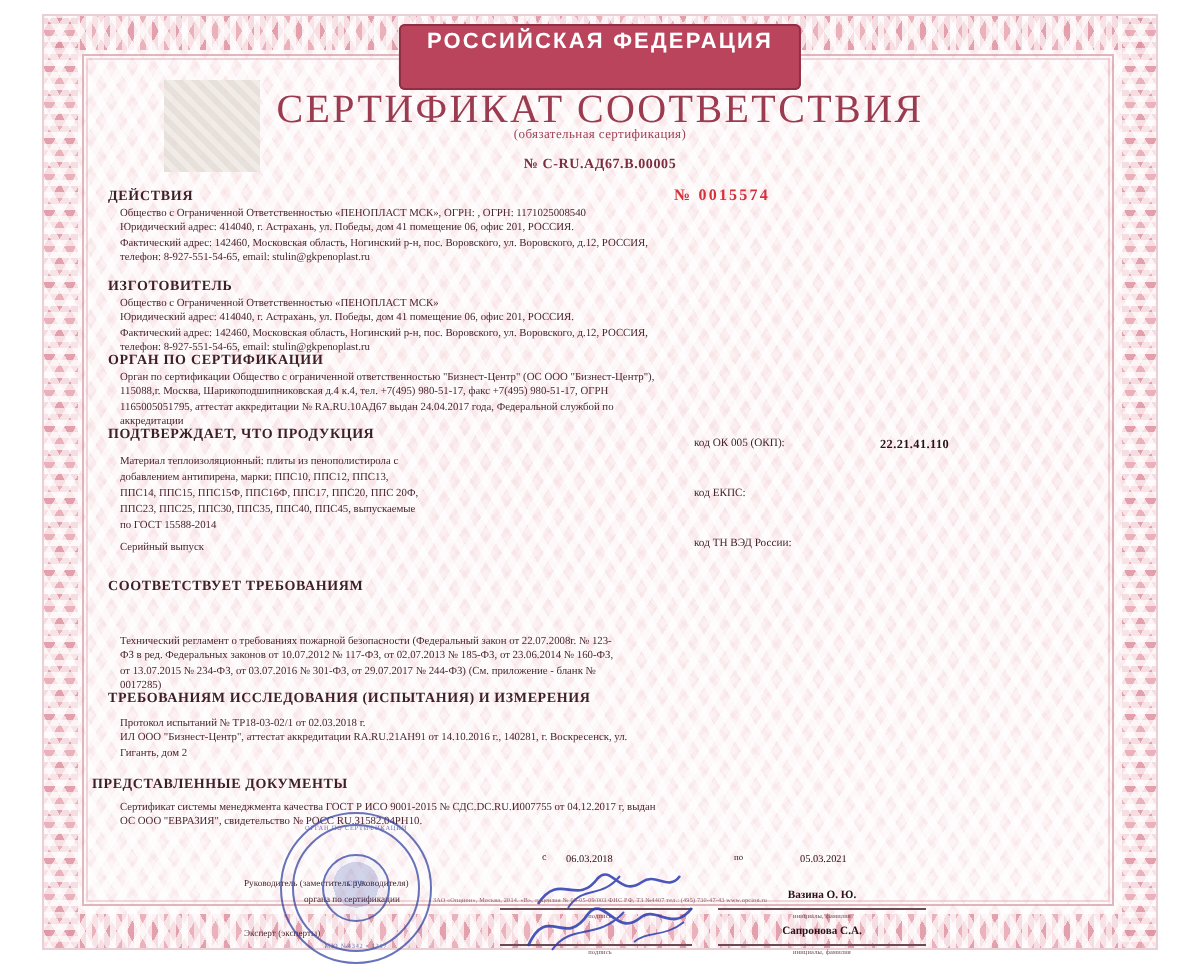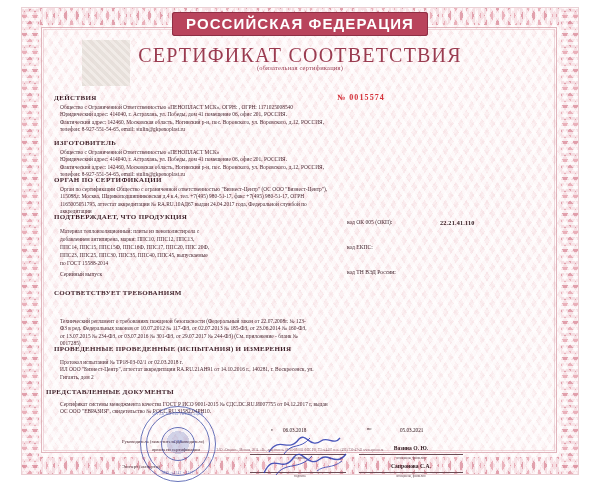--- a/index.html
+++ b/index.html
@@ -28,21 +28,21 @@
   .bandx{position:absolute;inset:0;pointer-events:none;
      background:
       repeating-linear-gradient(60deg,rgba(255,255,255,.65) 0 4px,rgba(255,255,255,0) 4px 9px),
       repeating-linear-gradient(-60deg,rgba(255,255,255,.65) 0 4px,rgba(255,255,255,0) 4px 9px);}
   .inner-rule{position:absolute;left:19px;top:19px;width:514px;height:424px;border:1px solid rgba(200,126,139,.55);}
   .inner-rule2{position:absolute;left:21px;top:21px;width:510px;height:420px;border:1px solid rgba(214,150,160,.35);}
 
   
   .ribbon{position:absolute;left:50%;top:4px;transform:translateX(-50%);
      background:#b9445c;color:#fff;font-family:"Liberation Sans",sans-serif;
-     font-weight:bold;font-size:15px;letter-spacing:1.1px;padding:3px 14px 4px;
+     font-weight:bold;font-size:11px;letter-spacing:1.1px;padding:3px 14px 18px;
      border-radius:3px;white-space:nowrap;box-shadow:0 0 0 1px #8e2f44 inset;}
 
   .title{position:absolute;left:0;right:0;top:36px;text-align:center;color:#9a3b50;
      font-size:20px;letter-spacing:1.2px;font-family:"Liberation Serif",serif;}
   .subtitle{position:absolute;left:0;right:0;top:56px;text-align:center;color:#9d4458;font-size:6.5px;letter-spacing:.2px;}
   .certno{position:absolute;left:0;right:0;top:70px;text-align:center;color:#7c2d3f;font-size:7px;font-weight:bold;letter-spacing:.3px;}
 
   .holo{position:absolute;left:60px;top:32px;width:48px;height:46px;
      background:repeating-linear-gradient(45deg,#e3dcd6 0 3px,#efe9e4 3px 6px);opacity:.85;}
 
@@ -87,20 +87,21 @@
     <div class="band rgt"></div>
     <div class="bandx"></div>
     <div class="inner-rule"></div>
     <div class="inner-rule2"></div>
 
     <div class="ribbon">РОССИЙСКАЯ ФЕДЕРАЦИЯ</div>
     <div class="holo"></div>
 
     <div class="title">СЕРТИФИКАТ СООТВЕТСТВИЯ</div>
     <div class="subtitle">(обязательная сертификация)</div>
+    <div class="certno">№ С-RU.АД67.В.00005</div>
 
     <div class="c hdr" style="left:32px;top:86px;">ДЕЙСТВИЯ</div>
     <div class="c red" style="left:315px;top:85px;"><span>№</span>&nbsp;<span>0015574</span></div>
     <div class="c ln" style="left:38px;top:96px;width:470px;">
       <div>Общество с Ограниченной Ответственностью «ПЕНОПЛАСТ МСК», ОГРН: , ОГРН: 1171025008540</div>
       <div>Юридический адрес:  414040, г. Астрахань, ул. Победы, дом 41 помещение 06, офис 201, РОССИЯ.</div>
       <div>Фактический адрес: 142460, Московская область, Ногинский р-н, пос. Воровского, ул. Воровского, д.12, РОССИЯ,</div>
       <div>телефон: 8-927-551-54-65,  email: stulin@gkpenoplast.ru</div>
     </div>
 
@@ -139,21 +140,21 @@
     <div class="c codeval" style="left:418px;top:261px;"></div>
 
     <div class="c big" style="left:32px;top:281px;">СООТВЕТСТВУЕТ ТРЕБОВАНИЯМ</div>
     <div class="c ln" style="left:38px;top:310px;width:478px;">
       <div>Технический регламент о требованиях пожарной безопасности (Федеральный закон от 22.07.2008г. № 123-</div>
       <div>ФЗ в ред. Федеральных законов от 10.07.2012 № 117-ФЗ, от 02.07.2013 № 185-ФЗ, от 23.06.2014 № 160-ФЗ,</div>
       <div>от 13.07.2015 № 234-ФЗ, от 03.07.2016 № 301-ФЗ, от 29.07.2017 № 244-ФЗ) (См. приложение - бланк №</div>
       <div>0017285)</div>
     </div>
 
-    <div class="c big" style="left:32px;top:337px;">ПРОВЕДЕННЫЕ ПРОВЕДЕННЫЕ (ИСПЫТАНИЯ) И ИЗМЕРЕНИЯ</div>
+    <div class="c big" style="left:32px;top:337px;">ТРЕБОВАНИЯМ ИССЛЕДОВАНИЯ (ИСПЫТАНИЯ) И ИЗМЕРЕНИЯ</div>
     <div class="c ln" style="left:38px;top:351px;width:478px;">
       <div>Протокол испытаний № ТР18-03-02/1 от 02.03.2018 г.</div>
       <div>ИЛ ООО "Бизнест-Центр", аттестат аккредитации RA.RU.21АН91 от 14.10.2016 г., 140281, г. Воскресенск, ул.</div>
       <div>Гиганть, дом 2</div>
     </div>
 
     <div class="c big" style="left:24px;top:380px;">ПРЕДСТАВЛЕННЫЕ ДОКУМЕНТЫ</div>
     <div class="c ln" style="left:38px;top:393px;width:478px;">
       <div>Сертификат системы менеджмента качества ГОСТ Р ИСО 9001-2015 № СДС.DC.RU.И007755 от 04.12.2017 г, выдан</div>
       <div>ОС ООО "ЕВРАЗИЯ", свидетельство № РОСС RU.З1582.04РН10.</div>

